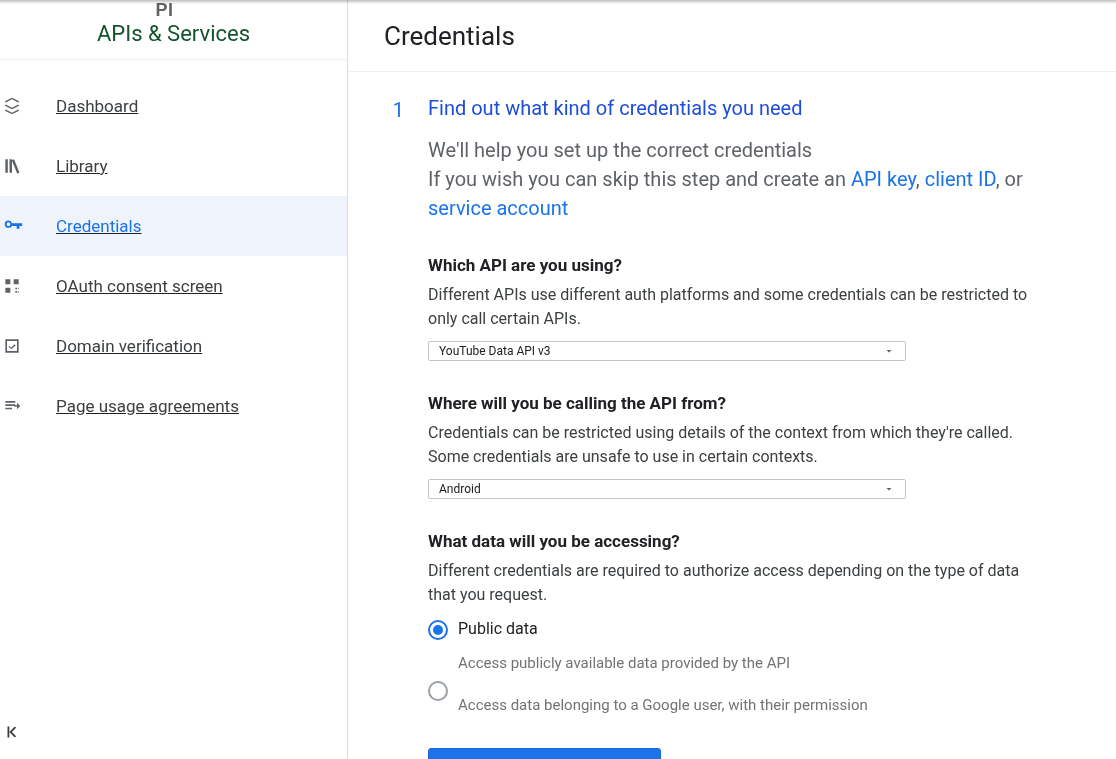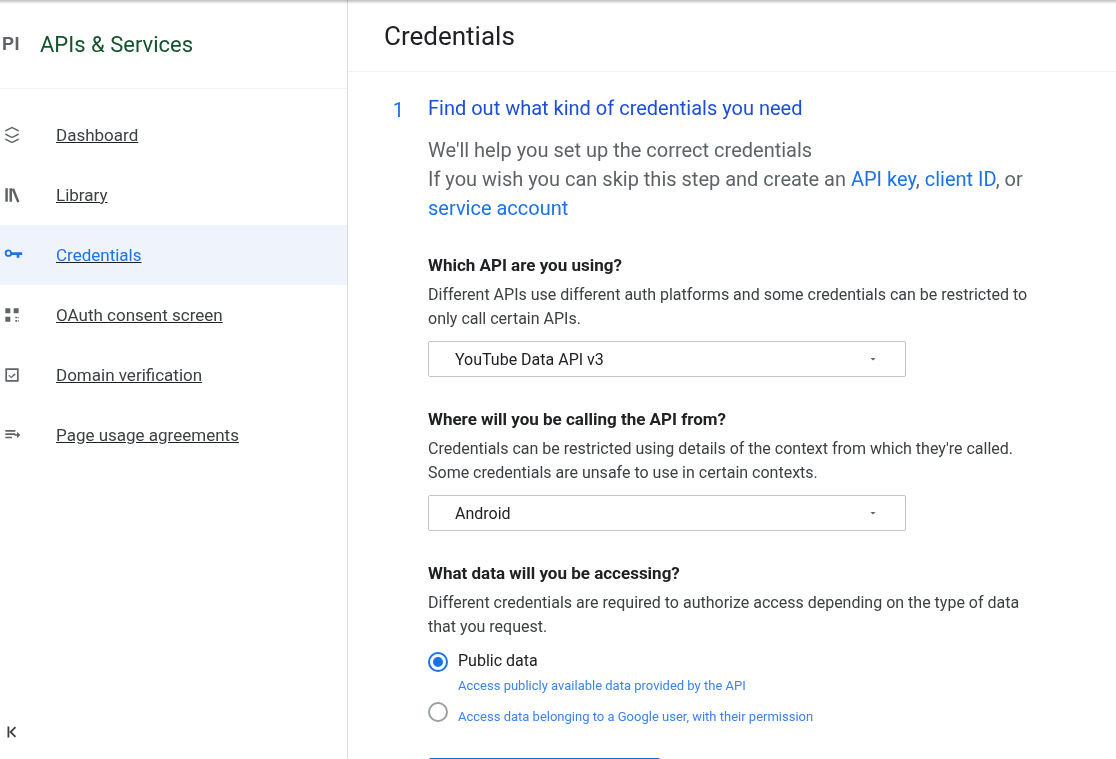--- a/index.html
+++ b/index.html
@@ -26,23 +26,24 @@
   }
   .sidebar {
     width: 348px;
     border-right: 1px solid #dadce0;
     position: relative;
     background: #fff;
   }
   .sidebar-header {
     display: flex;
     align-items: center;
-    height: 89px;
+    height: 60px;
     padding-left: 0;
     border-bottom: 1px solid #f1f1f1;
+    flex-direction: column;
   }
   .sidebar-header .api-icon {
     width: 40px;
     display: flex;
     align-items: center;
     justify-content: flex-start;
     padding-left: 2px;
   }
   .sidebar-header .api-icon span {
     font-family: "Arial Black", Arial, sans-serif;
@@ -153,28 +154,28 @@
     margin-bottom: 8px;
   }
   .q-desc {
     font-size: 16px;
     color: #3c4043;
     line-height: 1.5;
     margin-bottom: 10px;
   }
   .select {
     width: 478px;
-    height: 36px;
+    height: 20px;
     border: 1px solid #c4c4c4;
     border-radius: 2px;
     display: flex;
     align-items: center;
     justify-content: space-between;
-    padding: 0 26px;
-    font-size: 16px;
+    padding: 0 10px;
+    font-size: 12px;
     color: #202124;
     cursor: pointer;
     background: #fff;
   }
   .select .caret {
     color: #5f6368;
   }
   .radio-group {
     margin-top: 2px;
   }
@@ -207,23 +208,23 @@
     display: none;
   }
   .radio-row.selected .radio-inner {
     display: block;
   }
   .radio-texts .r-label {
     font-size: 16px;
     color: #202124;
   }
   .radio-texts .r-desc {
-    font-size: 13px;
-    color: #3b82f6;
-    margin-top: 8px;
+    font-size: 15px;
+    color: #737373;
+    margin-top: 16px;
   }
   .primary-btn {
     margin-top: 28px;
     background: #1a73e8;
     color: #fff;
     border: 1px solid #1669d6;
     border-radius: 3px;
     padding: 10px 16px;
     font-size: 16px;
     font-weight: 500;

